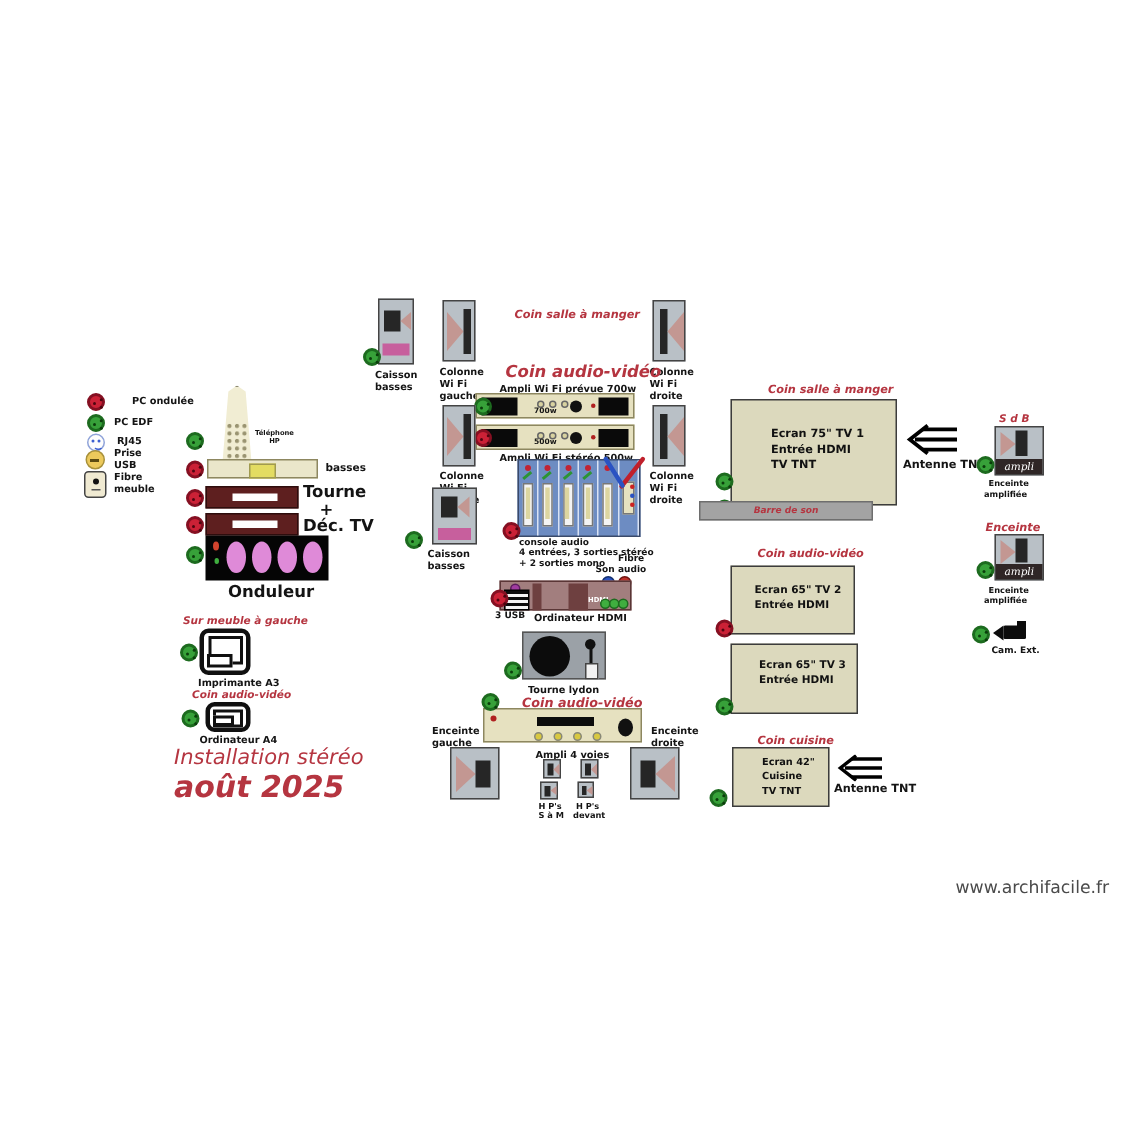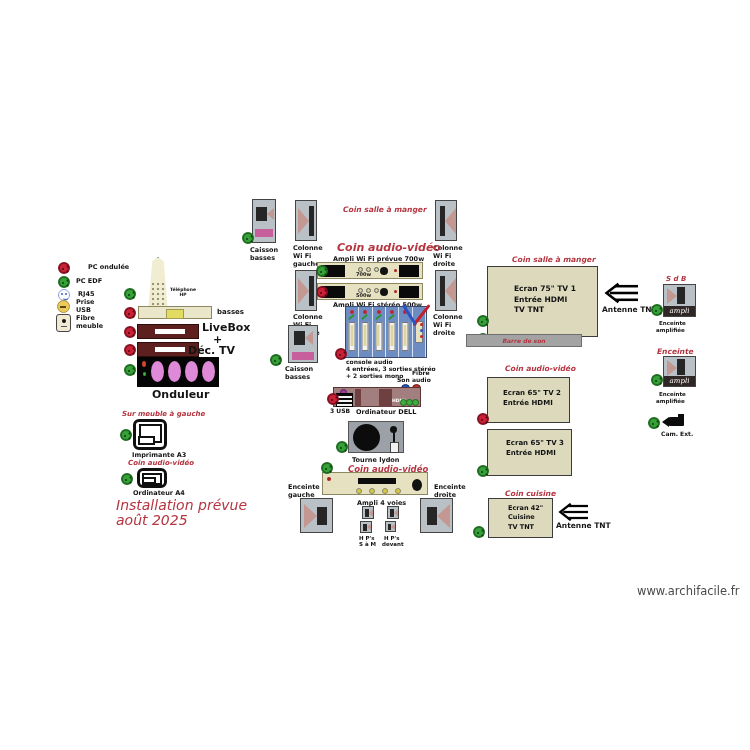--- a/index.html
+++ b/index.html
@@ -89,23 +89,23 @@
   </div>
   <span class="socket s-r" style="left:124px;top:326px;">
       <i></i>
     </span>
   <div class="abs" style="left:137px;top:342px;width:62px;height:15px;background:#5e1f1f;border:1px solid #2e0d0d;box-sizing:border-box;">
     <span style="position:absolute;left:17px;top:4px;width:30px;height:5px;background:#fff;"></span>
   </div>
   <span class="socket s-r" style="left:124px;top:344px;">
       <i></i>
     </span>
-  <div class="lbl" style="left:202px;top:322px;font-size:11px;">LiveBox</div>
+  <div class="lbl" style="left:202px;top:322px;font-size:11px;">Tourne</div>
   <div class="lbl" style="left:213px;top:334px;font-size:11px;">+</div>
-  <div class="lbl" style="left:188px;top:345px;font-size:11px;">Déc. TV</div>
+  <div class="lbl" style="left:202px;top:345px;font-size:11px;">Déc. TV</div>
 
   <div class="abs" style="left:137px;top:357px;width:82px;height:30px;background:#050505;">
     <span class="mdot" style="left:5px;top:4px;width:4px;height:6px;background:#d2442e;border-radius:50%;"></span>
     <span class="mdot" style="left:6px;top:15px;width:3px;height:4px;background:#3fae3f;border-radius:50%;"></span>
     <span class="ovale" style="position:absolute;left:14px;top:4px;"></span>
     <span class="ovale" style="position:absolute;left:31px;top:4px;"></span>
     <span class="ovale" style="position:absolute;left:48px;top:4px;"></span>
     <span class="ovale" style="position:absolute;left:65px;top:4px;"></span>
   </div>
   <span class="socket s-g" style="left:124px;top:364px;">
@@ -124,22 +124,22 @@
   <div class="lbl" style="left:132px;top:452px;font-size:6.5px;">Imprimante A3</div>
   <div class="red" style="left:128px;top:459px;font-size:7px;">Coin audio-vidéo</div>
   <div class="prn" style="left:137px;top:468px;width:30px;height:20px;">
     <span class="scr" style="right:2px;top:2px;width:16px;height:8px;"></span>
     <span class="tray" style="left:2px;bottom:1px;width:10px;height:3px;"></span>
   </div>
   <span class="socket s-g" style="left:121px;top:473px;">
       <i></i>
     </span>
   <div class="lbl" style="left:133px;top:490px;font-size:6.5px;">Ordinateur A4</div>
-  <div class="red" style="left:116px;top:497px;font-size:14px;font-weight:normal;">Installation prévue</div>
-  <div class="red" style="left:116px;top:512px;font-size:14px;font-weight:normal;">août 2025</div>
+  <div class="red" style="left:116px;top:497px;font-size:14px;font-weight:normal;">Installation stéréo</div>
+  <div class="red" style="left:116px;top:512px;font-size:20px;font-weight:bold;">août 2025</div>
 
   <div class="spk" style="left:252px;top:199px;width:24px;height:44px;">
     <span class="drv" style="left:3px;top:7px;width:11px;height:14px;"></span>
     <span class="cone" style="left:14px;top:8px;border-top:6px solid transparent;border-bottom:6px solid transparent;border-right:7px solid #c39792;"></span>
     <span style="position:absolute;left:2px;top:29px;width:18px;height:8px;background:#c75f9d;"></span>
   </div>
   <span class="socket s-g" style="left:242px;top:232px;">
       <i></i>
     </span>
   <div class="lbl" style="left:250px;top:247px;font-size:6.5px;">Caisson</div>
@@ -286,21 +286,21 @@
     <span style="position:absolute;left:45px;top:1px;width:13px;height:18px;background:#6e4040;"></span>
     <span style="position:absolute;left:58px;top:10px;color:#fff;font-size:4.5px;font-weight:bold;">HDMI</span>
     <span class="mdot" style="left:66px;top:11px;width:5px;height:5px;background:#3fae3f;border:1px solid #1d6b1f;"></span>
     <span class="mdot" style="left:72px;top:11px;width:5px;height:5px;background:#3fae3f;border:1px solid #1d6b1f;"></span>
     <span class="mdot" style="left:78px;top:11px;width:5px;height:5px;background:#3fae3f;border:1px solid #1d6b1f;"></span>
   </div>
   <span class="socket s-r" style="left:327px;top:393px;">
       <i></i>
     </span>
   <div class="lbl" style="left:330px;top:408px;font-size:6px;">3 USB</div>
-  <div class="lbl" style="left:356px;top:409px;font-size:6.5px;">Ordinateur DELL</div>
+  <div class="lbl" style="left:356px;top:409px;font-size:6.5px;">Ordinateur HDMI</div>
 
   <div class="abs" style="left:348px;top:421px;width:56px;height:32px;background:#9ba1a7;border:1px solid #555;box-sizing:border-box;">
     <span style="position:absolute;left:4px;top:2px;width:27px;height:27px;border-radius:50%;background:#0c0c0c;"></span>
     <span class="mdot" style="left:41px;top:4px;width:7px;height:7px;background:#111;"></span>
     <span style="position:absolute;left:44px;top:9px;width:2px;height:12px;background:#111;"></span>
     <span style="position:absolute;left:41px;top:20px;width:7px;height:9px;background:#f2f2f2;border:1px solid #444;"></span>
   </div>
   <span class="socket s-g" style="left:336px;top:441px;">
       <i></i>
     </span>

